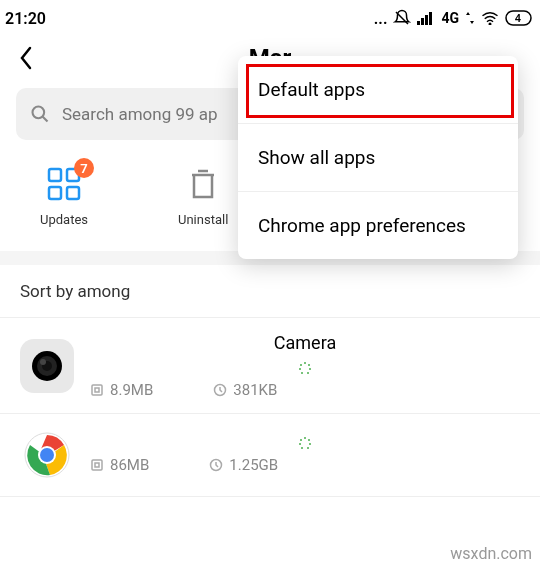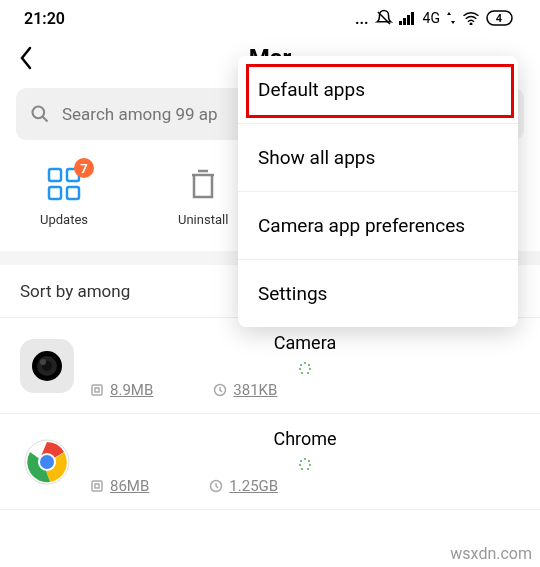--- a/index.html
+++ b/index.html
@@ -13,21 +13,21 @@
       height: 567px;
       background: #fff;
       position: relative;
       overflow: hidden;
     }
     .status-bar {
       height: 36px;
       display: flex;
       justify-content: space-between;
       align-items: center;
-      padding: 0 24px;
+      padding: 0 5px;
       font-size: 16px;
       font-weight: 600;
       color: #000;
     }
     .status-right {
       display: flex;
       align-items: center;
       gap: 6px;
     }
     .status-right svg {
@@ -157,21 +157,20 @@
       font-size: 18px;
       color: #000;
       font-weight: 400;
     }
     .app-meta {
       display: flex;
       align-items: center;
       gap: 60px;
       font-size: 15px;
       color: #888;
-      text-decoration: underline;
     }
     .meta-item {
       display: flex;
       align-items: center;
       gap: 6px;
     }
     .popup-menu {
       position: absolute;
       top: 56px;
       right: 22px;
@@ -219,21 +218,21 @@
     <svg width="18" height="18" viewBox="0 0 24 24" fill="none" stroke="#000" stroke-width="2">
       <path d="M18 8a6 6 0 0 0-12 0c0 7-3 9-3 9h18s-3-2-3-9"></path>
       <line x1="4" y1="4" x2="20" y2="20"></line>
     </svg>
     <svg width="18" height="14" viewBox="0 0 18 14">
       <rect x="0" y="10" width="3" height="4" fill="#000"></rect>
       <rect x="4" y="7" width="3" height="7" fill="#000"></rect>
       <rect x="8" y="4" width="3" height="10" fill="#000"></rect>
       <rect x="12" y="1" width="3" height="13" fill="#000"></rect>
     </svg>
-    <span style="font-size:14px;font-weight:400">4G</span>
+    <span style="font-size:14px;font-weight:700">4G</span>
     <svg width="10" height="14" viewBox="0 0 10 14">
       <path d="M3 1 L5 4 L1 4 Z" fill="#000"></path>
       <path d="M7 13 L9 10 L5 10 Z" fill="#000"></path>
     </svg>
     <svg width="18" height="14" viewBox="0 0 24 18" fill="none" stroke="#000" stroke-width="2">
       <path d="M2 6 Q12 -2 22 6"></path>
       <path d="M5 10 Q12 4 19 10"></path>
       <path d="M8 14 Q12 10 16 14"></path>
       <circle cx="12" cy="17" r="1" fill="#000"></circle>
     </svg>
@@ -339,21 +338,20 @@
       <circle cx="24" cy="24" r="22" fill="#fff" stroke="#ddd"></circle>
       <path d="M24 4 A20 20 0 0 1 41 14 L28 22 A8 8 0 0 0 18 18 Z" fill="#ea4335"></path>
       <path d="M41 14 A20 20 0 0 1 27 44 L22 30 A8 8 0 0 0 30 22 Z" fill="#fbbc05"></path>
       <path d="M27 44 A20 20 0 0 1 7 14 L18 22 A8 8 0 0 0 22 30 Z" fill="#34a853"></path>
       <circle cx="24" cy="24" r="9" fill="#fff"></circle>
       <circle cx="24" cy="24" r="7" fill="#4285f4"></circle>
     </svg>
   </div>
   <div class="app-info">
     <div class="app-name-row">
-      <span class="app-name">Chrome</span>
       <svg width="14" height="14" viewBox="0 0 14 14">
         <circle cx="7" cy="2" r="1" fill="#4caf50"></circle>
         <circle cx="11" cy="4" r="1" fill="#4caf50"></circle>
         <circle cx="12" cy="8" r="1" fill="#4caf50"></circle>
         <circle cx="10" cy="12" r="1" fill="#4caf50"></circle>
         <circle cx="4" cy="12" r="1" fill="#4caf50"></circle>
         <circle cx="2" cy="8" r="1" fill="#4caf50"></circle>
         <circle cx="3" cy="4" r="1" fill="#4caf50"></circle>
       </svg>
     </div>
@@ -372,19 +370,18 @@
         </svg>
         <span>1.25GB</span>
       </div>
     </div>
   </div>
 </div>
 
 <div class="popup-menu">
   <div class="popup-item">Default apps</div>
   <div class="popup-item">Show all apps</div>
-  <div class="popup-item">Camera app preferences</div>
-  <div class="popup-item">Settings</div>
+  <div class="popup-item">Chrome app preferences</div>
 </div>
 
 <div class="highlight-box"></div>
 
 <div class="watermark">wsxdn.com</div>
 
 </body></html>

